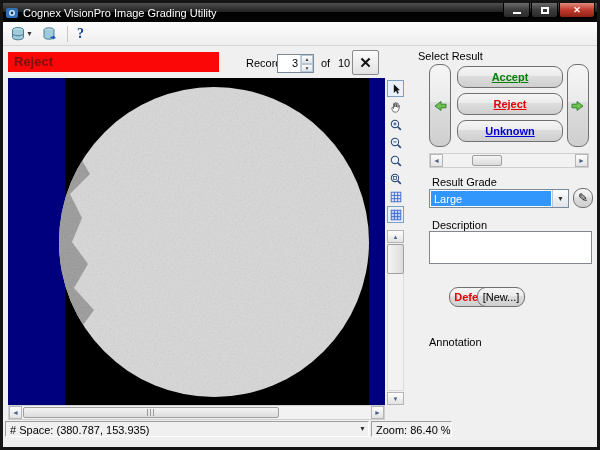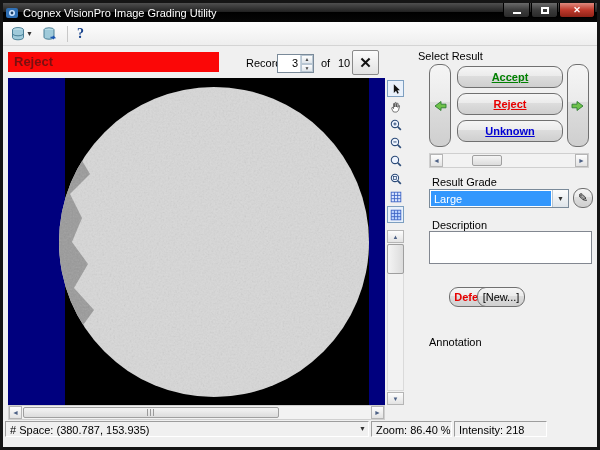--- a/index.html
+++ b/index.html
@@ -219,23 +219,20 @@
     <div class="sb-btn" style="right:0">►</div>
   </div>
 
   <div class="status-panel" style="left:2px;width:364px">
     <span># Space: (380.787, 153.935)</span>
     <span class="space-dd">▼</span>
   </div>
   <div class="status-panel" style="left:368px;width:81px">
     <span>Zoom: 86.40 %</span>
   </div>
-  <div class="status-panel" style="left:451px;width:93px">
-    <span>Intensity: 218</span>
-  </div>
 
   <span class="lbl" style="left:415px;top:47px">Select Result</span>
   <div class="btn7" style="left:426px;top:61px;width:22px;height:83px">
     <svg width="16" height="16" viewBox="0 0 16 16">
         <path d="M3 8 L9 3.5 L9 6.2 L14 6.2 L14 9.8 L9 9.8 L9 12.5 Z" fill="#6fc24a" stroke="#2e7d32" stroke-width="0.9"></path>
       </svg>
   </div>
   <div class="btn7" style="left:454px;top:63px;width:106px;height:22px">
     <span class="accept-txt">Accept</span>
   </div>

